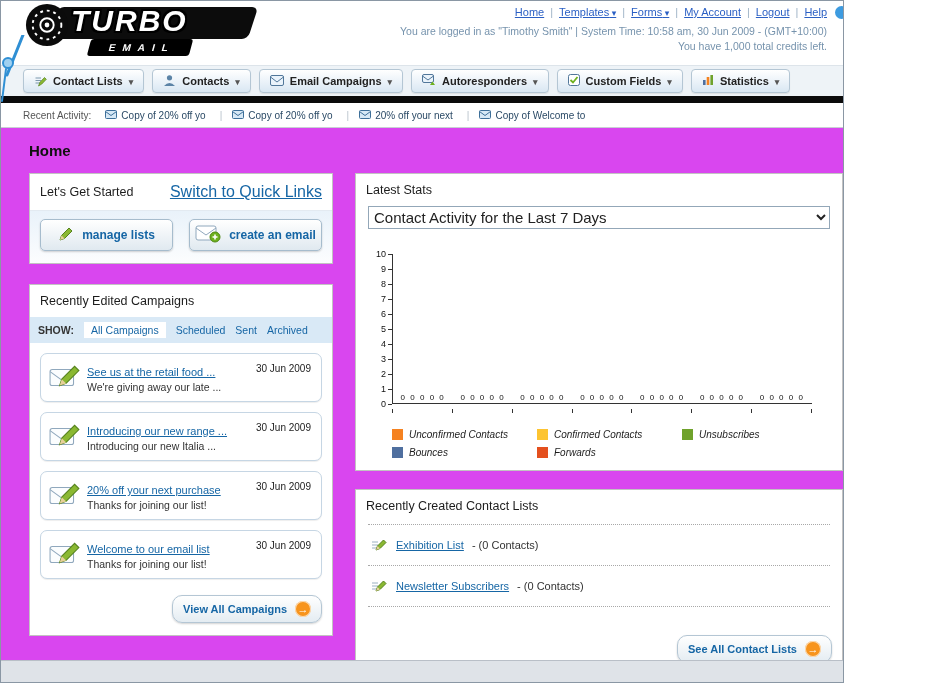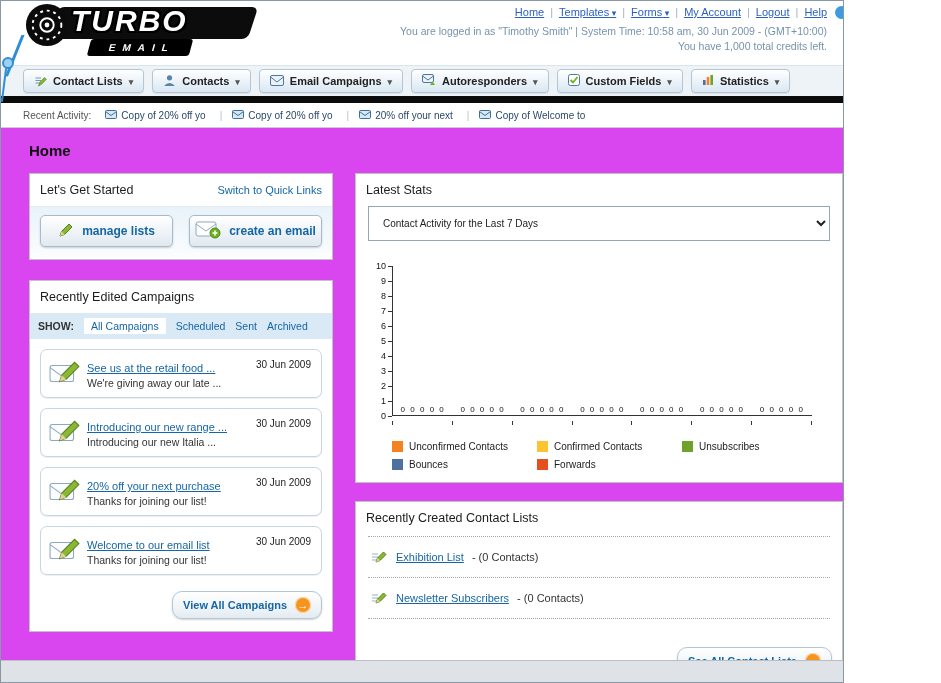--- a/index.html
+++ b/index.html
@@ -41,21 +41,21 @@
 
   
   .main { padding: 10px 0 0 28px; }
   .page-title { font-size: 15px; font-weight: bold; color: #101010; margin: 4px 0 14px; }
   .columns { display: flex; gap: 22px; }
   .col-left { width: 372px; }
   .col-right { width: 488px; }
 
   .panel { border: 1px solid #c2c2c2; background: #fff; }
   .panel-head { display: flex; justify-content: space-between; align-items: center; padding: 9px 10px; font-size: 12.5px; color: #1c1c1c; }
-  .small-link { font-size: 11px; color: #1666a5; cursor: pointer; margin-left: 13px; }
+  .small-link { font-size: 16px; color: #1666a5; text-decoration: underline; cursor: pointer; margin-left: 13px; }
 
   
   .get-started { margin-bottom: 20px; }
   .get-started .panel-body { border-top: 1px solid #e3eaf1; background: linear-gradient(#e9f2fa, #fcfdfe); padding: 8px 10px 12px; display: flex; gap: 16px; }
   .big-btn { flex: 1; display: inline-flex; align-items: center; justify-content: center; gap: 8px; height: 32px; background: linear-gradient(#ffffff, #e0e9f0); border: 1px solid #a6bccd; border-radius: 5px; box-shadow: 0 1px 2px rgba(0,0,0,.18); font-size: 12px; font-weight: bold; color: #1666a5; cursor: pointer; }
 
   
   .filter-bar { display: flex; align-items: center; gap: 10px; background: #d9e9f6; padding: 5px 8px; font-size: 10.5px; }
   .show-label { font-weight: bold; color: #333; }
   .filter-link { color: #1666a5; cursor: pointer; }
@@ -67,35 +67,35 @@
   .campaign-sub { color: #333; font-size: 10.5px; }
   .campaign-date { position: absolute; right: 10px; top: 9px; font-size: 10px; color: #222; }
   .panel-foot { display: flex; justify-content: flex-end; padding: 6px 10px 12px; }
   .pill-btn { display: inline-flex; align-items: center; gap: 8px; padding: 5px 10px; background: linear-gradient(#ffffff, #e4ecf2); border: 1px solid #b4c6d4; border-radius: 10px; font-size: 11px; font-weight: bold; color: #1666a5; box-shadow: 0 1px 2px rgba(0,0,0,.18); cursor: pointer; }
   .arrow-circle { width: 16px; height: 16px; border-radius: 50%; background: #f7941d; color: #fff; display: inline-flex; align-items: center; justify-content: center; box-shadow: inset 0 0 0 1px rgba(255,255,255,.65); }
   .arrow-circle::after { content: "\2192"; font-size: 11px; font-weight: bold; line-height: 1; }
 
   
   .stats { margin-bottom: 18px; }
   .stats .panel-body { padding: 0 12px 12px; }
-  .stats-select { width: 100%; font-size: 10px; padding: 10px; color: #222; border: 1px solid #93a7b8; background: #fff; }
+  .stats-select { width: 100%; font-size: 15px; padding: 1px; color: #222; border: 1px solid #93a7b8; background: #fff; }
   .chart { display: flex; margin-top: 20px; padding-left: 4px; }
   .y-axis { width: 20px; height: 160px; display: flex; flex-direction: column; justify-content: space-between; align-items: flex-end; }
   .ytick { display: flex; align-items: center; gap: 2px; height: 10px; font-size: 9px; color: #111; }
   .ytick i { display: block; width: 4px; height: 1px; background: #333; }
   .plot-wrap { margin-top: 5px; }
   .plot { width: 420px; height: 150px; border-left: 1px solid #333; border-bottom: 1px solid #333; display: flex; }
   .cgroup { flex: 1; position: relative; }
   .zeros { position: absolute; bottom: 1px; left: 0; right: 0; text-align: center; font-size: 8px; color: #111; letter-spacing: 1.5px; white-space: nowrap; }
   .x-ticks { display: flex; width: 420px; height: 4px; margin-left: 24px; }
   .x-ticks .xtick { flex: 1; border-right: 1px solid #333; }
   .x-ticks .xtick:first-child { border-left: 1px solid #333; }
   .x-labels { display: flex; width: 420px; margin-left: 24px; }
   .x-labels .xlab { flex: 1; text-align: center; font-size: 10px; color: #111; padding-top: 2px; }
-  .legend { margin: 16px 0 0 24px; width: 440px; display: flex; flex-wrap: wrap; row-gap: 7px; }
+  .legend { margin: 16px 0 0 24px; width: 440px; display: flex; flex-wrap: wrap; row-gap: 7px; font-style: italic; }
   .legend-item { width: 145px; display: flex; align-items: center; gap: 6px; font-size: 10px; color: #1c1c1c; }
   .swatch { width: 11px; height: 11px; display: inline-block; }
 
   
   .contact-lists .panel-body { padding: 0 12px 10px; }
   .dotted { border-top: 1px dotted #a8a8a8; margin: 2px 0; }
   .cl-item { display: flex; align-items: center; gap: 8px; padding: 9px 2px; font-size: 11px; cursor: pointer; }
   .cl-name { color: #1666a5; text-decoration: underline; }
   .cl-detail { color: #333; }
   .contact-lists .panel-foot { padding: 16px 10px 12px; }

